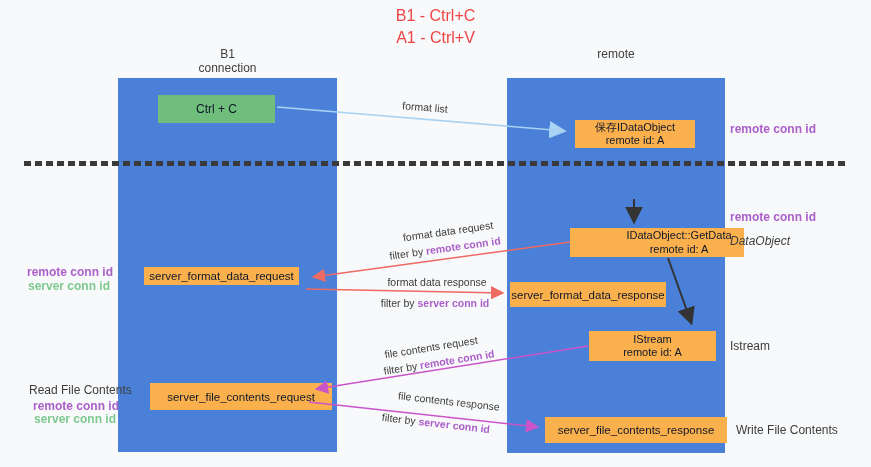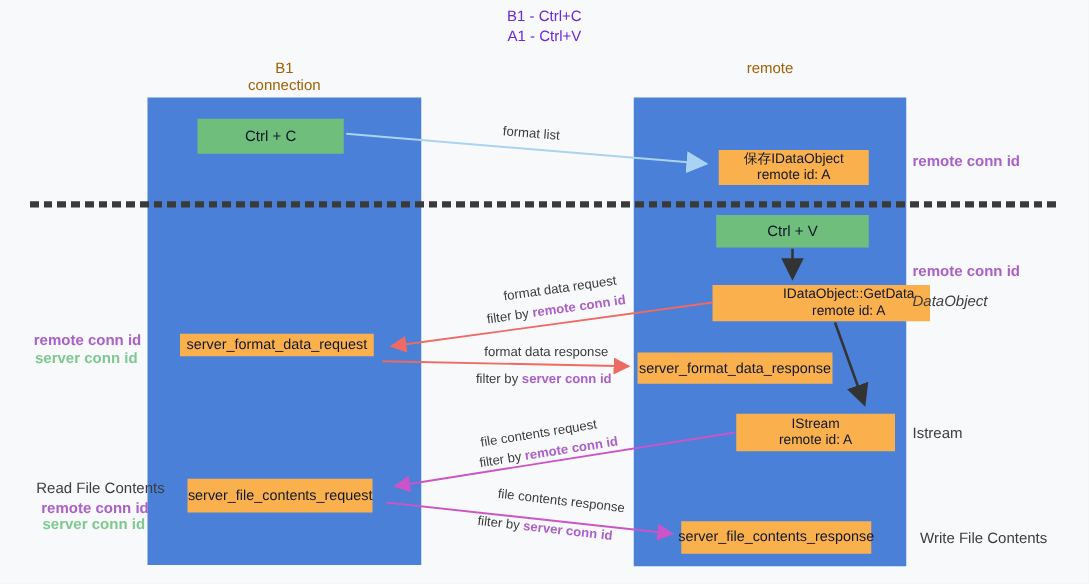--- a/index.html
+++ b/index.html
@@ -1,21 +1,21 @@
 <!DOCTYPE html>
 <html><head>
 <meta charset="utf-8">
 <style>
   html,body{margin:0;padding:0;}
   body{background:#e9e9e9;font-family:"Liberation Sans","DejaVu Sans",sans-serif;}
   .canvas{position:relative;width:871px;height:467px;background:#f8f9fa;overflow:hidden;
           font-family:"Liberation Sans","DejaVu Sans",sans-serif;}
-  .title{position:absolute;left:0;right:0;top:5px;text-align:center;font-size:12px;
-         line-height:1.35;color:#6d28d9;}
-  .lane-header{position:absolute;text-align:center;font-size:12px;line-height:1.18;color:#a16207;}
+  .title{position:absolute;left:0;right:0;top:5px;text-align:center;font-size:16px;
+         line-height:1.35;color:#ef4444;}
+  .lane-header{position:absolute;text-align:center;font-size:12px;line-height:1.18;color:#404040;}
   .lane{position:absolute;background:#4a80d8;}
   .node{position:absolute;color:#0f172a;display:flex;flex-direction:column;align-items:center;
         justify-content:center;text-align:center;white-space:nowrap;}
   .node.green{background:#6fbe7c;font-size:12px;}
   .node.orange{background:#fab04d;font-size:11.5px;}
   .node .l{font-size:11px;line-height:13.5px;}
   .sep{position:absolute;left:24px;top:161px;width:824px;height:5px;
        background:repeating-linear-gradient(90deg,#3a3a3a 0 7px,transparent 7px 11px);}
   .margin-label{position:absolute;font-size:12px;color:#3d3d3d;white-space:nowrap;line-height:1.15;}
   .purple{color:#ab5fc9;font-weight:bold;}
@@ -49,47 +49,44 @@
 
   <div class="node green" style="left:158px;top:95px;width:117px;height:28px;">
     <div>Ctrl + C</div>
   </div>
 
   <div class="node orange" style="left:575px;top:120px;width:120px;height:28px;">
     <div class="l">保存IDataObject</div>
     <div class="l">remote id: A</div>
   </div>
 
-  <div class="node green" style="left:573px;top:172px;width:122px;height:26px;">
-    <div>Ctrl + V</div>
-  </div>
 
   <div class="node orange" style="left:570px;top:228px;width:130px;height:29px;padding-left:44px;">
     <div class="l">IDataObject::GetData</div>
     <div class="l">remote id: A</div>
   </div>
 
   <div class="node orange" style="left:144px;top:267px;width:155px;height:18px;">
     <div>server_format_data_request</div>
   </div>
 
   <div class="node orange" style="left:510px;top:282px;width:156px;height:25px;">
     <div>server_format_data_response</div>
   </div>
 
   <div class="node orange" style="left:589px;top:331px;width:127px;height:30px;">
     <div class="l">IStream</div>
     <div class="l">remote id: A</div>
   </div>
 
-  <div class="node orange" style="left:150px;top:383px;width:148px;height:27px;align-items:flex-end;">
+  <div class="node orange" style="left:150px;top:383px;width:182px;height:27px;">
     <div>server_file_contents_request</div>
   </div>
 
-  <div class="node orange" style="left:545px;top:417px;width:152px;height:26px;">
+  <div class="node orange" style="left:545px;top:417px;width:182px;height:26px;">
     <div>server_file_contents_response</div>
   </div>
 
   <svg class="arrows" width="871" height="467">
     <defs>
       <marker id="m-blue" viewBox="0 0 10 10" refX="9" refY="5" markerWidth="11" markerHeight="11" orient="auto">
         <path d="M0,0 L10,5 L0,10 z" fill="#a9d3f2"></path>
       </marker>
       <marker id="m-black" viewBox="0 0 10 10" refX="8" refY="5" markerWidth="9" markerHeight="9" orient="auto">
         <path d="M0,0 L10,5 L0,10 z" fill="#333333"></path>

